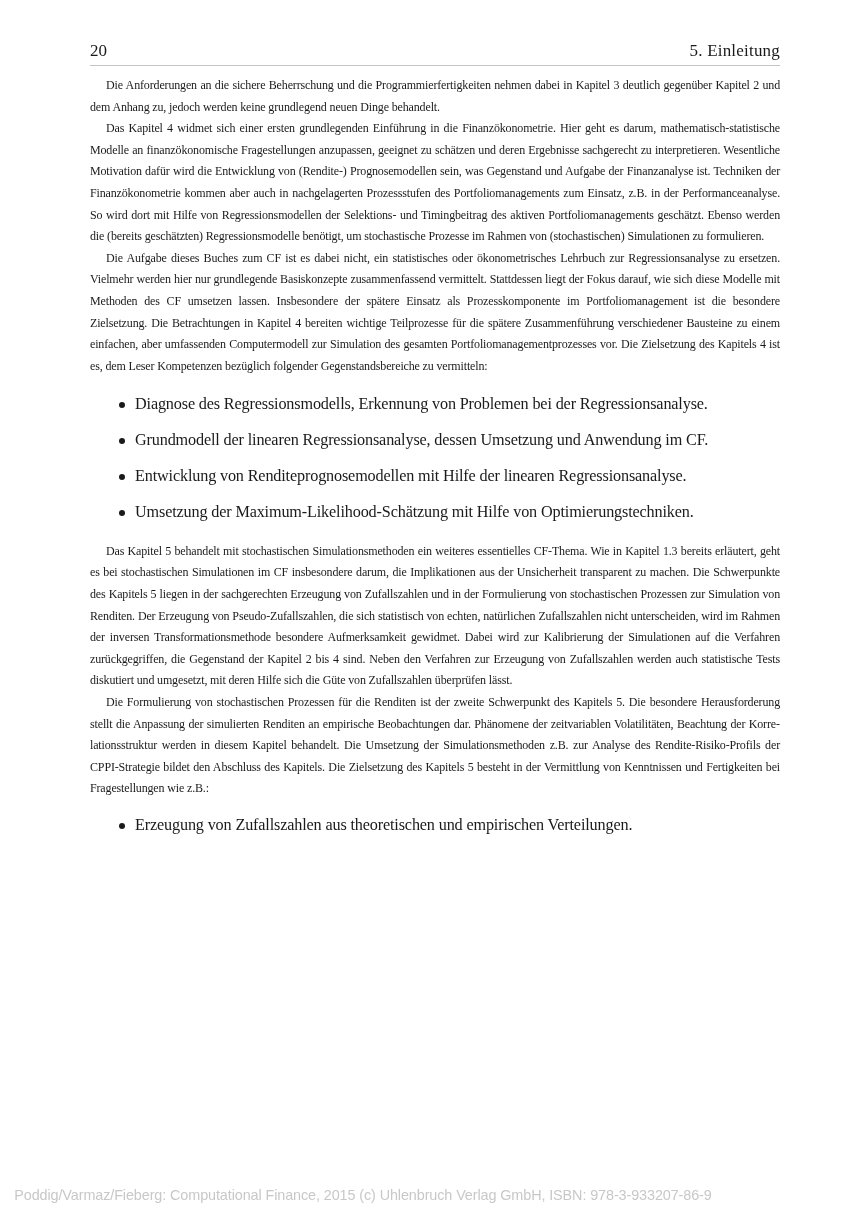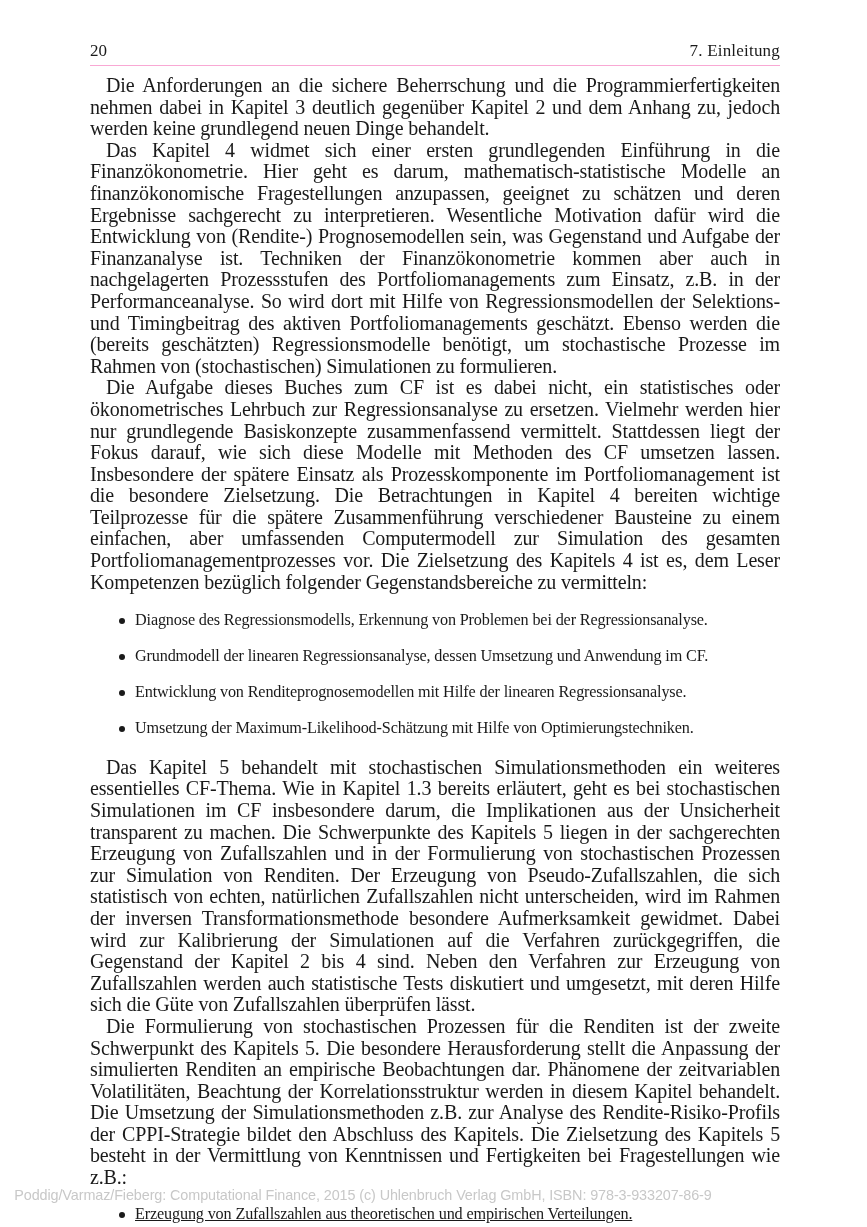--- a/index.html
+++ b/index.html
@@ -32,40 +32,39 @@
       height: 22px;
     }
     .running-head .chapter {
       letter-spacing: 0.2px;
     }
     .body-text {
       margin-top: 9px;
     }
     p.para {
       margin: 0;
-      font-size: 20px;
+      font-size: 12px;
       line-height: 21.6px;
       text-align: justify;
       text-indent: 16px;
       hyphens: manual;
       letter-spacing: -0.15px;
       word-spacing: 0px;
     }
     ul.bullets {
       list-style: none;
       margin: 0;
       padding: 0;
     }
     ul.bullets.b1 {
       margin-top: 17px;
       margin-bottom: 17px;
     }
     ul.bullets.b2 {
       margin-top: 15px;
-      text-decoration: underline;
     }
     ul.bullets li {
       position: relative;
       padding-left: 45px;
       font-size: 16.2px;
       line-height: 21.6px;
       height: 21.6px;
       margin-bottom: 14.4px;
       letter-spacing: -0.15px;
       white-space: nowrap;
@@ -94,21 +93,21 @@
       letter-spacing: -0.1px;
       white-space: nowrap;
     }
   </style>
 </head>
 <body>
 
 <div class="page">
   <div class="running-head">
     <span class="page-number">20</span>
-    <span class="chapter">7.  Einleitung</span>
+    <span class="chapter">5.  Einleitung</span>
   </div>
 
   <div class="body-text">
     <p class="para">Die Anforderungen an die sichere Beherrschung und die Programmierfertigkeiten nehmen dabei in Kapitel 3 deutlich gegenüber Kapitel 2 und dem Anhang zu, jedoch werden keine grundlegend neuen Dinge behandelt.</p>
     <p class="para">Das Kapitel 4 widmet sich einer ersten grundlegenden Einführung in die Finanzökonometrie. Hier geht es darum, mathematisch-statistische Modelle an finanzökonomische Fragestellungen anzupassen, geeignet zu schätzen und deren Ergebnisse sachgerecht zu interpretieren. Wesentliche Motivation dafür wird die Entwicklung von (Rendite-) Prognosemodellen sein, was Gegenstand und Aufgabe der Finanzanalyse ist. Techniken der Finanzökonometrie kommen aber auch in nachgelagerten Prozessstufen des Portfoliomanagements zum Einsatz, z.B. in der Performance­analyse. So wird dort mit Hilfe von Regressionsmodellen der Selektions- und Timingbeitrag des aktiven Portfoliomanagements geschätzt. Ebenso werden die (bereits geschätzten) Regressions­modelle benötigt, um stochastische Prozesse im Rahmen von (stochastischen) Simulationen zu formulieren.</p>
     <p class="para">Die Aufgabe dieses Buches zum CF ist es dabei nicht, ein statistisches oder ökonometrisches Lehrbuch zur Regressionsanalyse zu ersetzen. Vielmehr werden hier nur grundlegende Basiskon­zepte zusammenfassend vermittelt. Stattdessen liegt der Fokus darauf, wie sich diese Modelle mit Methoden des CF umsetzen lassen. Insbesondere der spätere Einsatz als Prozesskomponente im Portfoliomanagement ist die besondere Zielsetzung. Die Betrachtungen in Kapitel 4 berei­ten wichtige Teilprozesse für die spätere Zusammenführung verschiedener Bausteine zu einem einfachen, aber umfassenden Computermodell zur Simulation des gesamten Portfoliomanage­mentprozesses vor. Die Zielsetzung des Kapitels 4 ist es, dem Leser Kompetenzen bezüglich folgender Gegenstandsbereiche zu vermitteln:</p>
 
     <ul class="bullets b1">
       <li><span class="dot"></span><span>Diagnose des Regressionsmodells, Erkennung von Problemen bei der Regressionsanalyse.</span></li>
       <li><span class="dot"></span><span>Grundmodell der linearen Regressionsanalyse, dessen Umsetzung und Anwendung im CF.</span></li>

